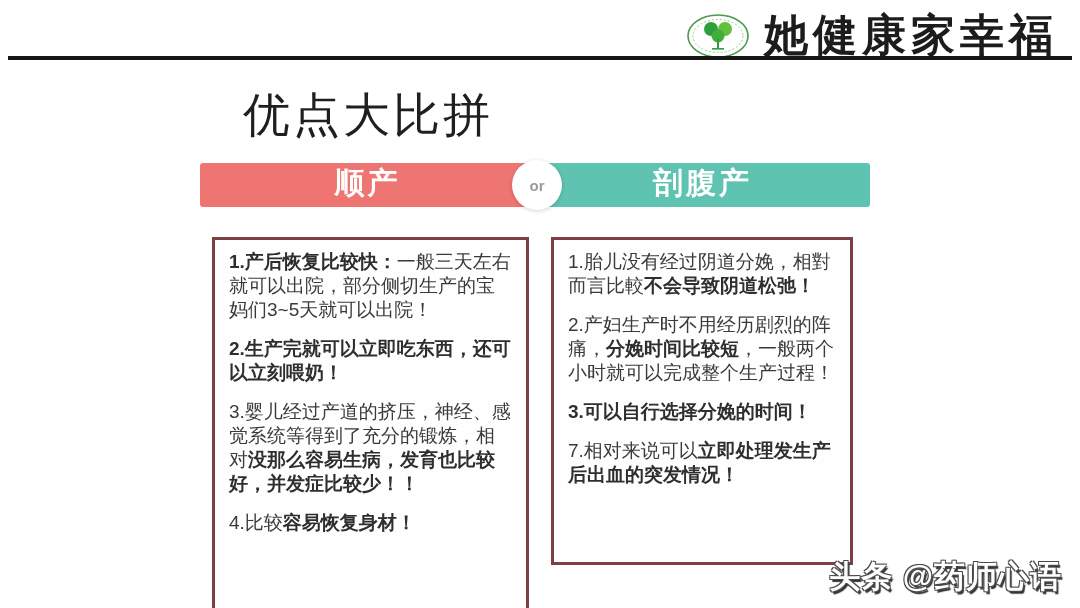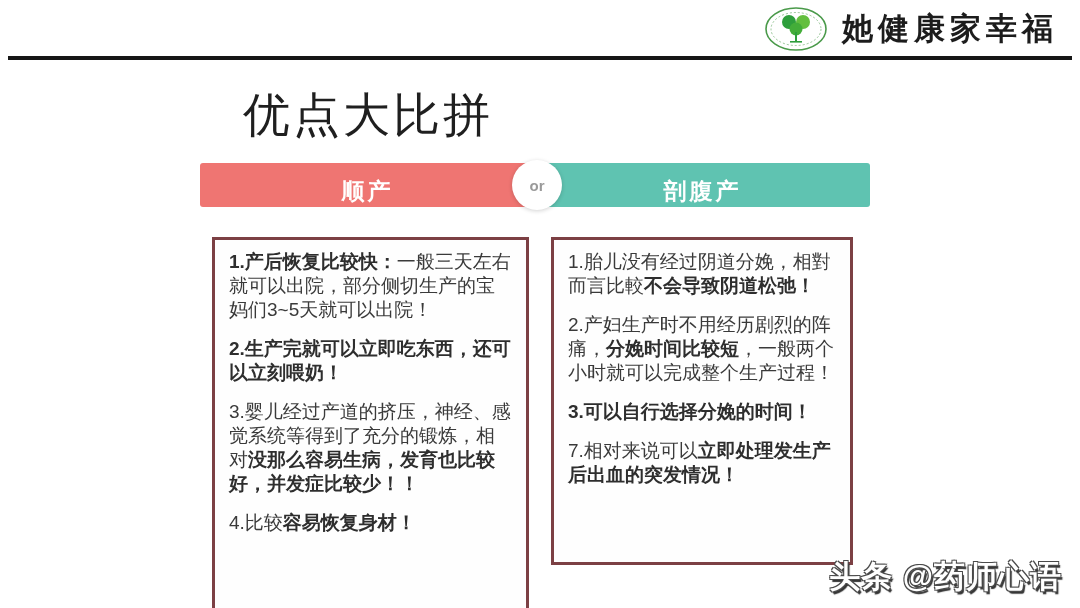--- a/index.html
+++ b/index.html
@@ -13,21 +13,21 @@
 
   
   .brand-row{
     position:absolute; top:6px; right:22px;
     display:flex; align-items:center; gap:14px;
   }
   .logo{ width:64px; height:46px; display:inline-block; }
   .brand-text{
     font-family:"Liberation Serif","DejaVu Serif",serif;
     font-weight:700;
-    font-size:31px;
+    font-size:44px;
     letter-spacing:5px;
     color:#1c1c1c;
     white-space:nowrap;
   }
   .top-rule{
     position:absolute; left:8px; right:8px; top:56px;
     height:4px; background:#161616;
   }
 
   
@@ -44,24 +44,24 @@
 
   
   .versus-bar{
     position:absolute; left:200px; top:163px;
     width:670px; height:44px;
     display:flex;
     border-radius:3px;
   }
   .vs-half{
     flex:1;
-    display:flex; align-items:flex-end; justify-content:center;
+    display:flex; align-items:flex-start; justify-content:center;
     color:#ffffff;
     font-weight:700;
-    font-size:23px;
+    font-size:30px;
     letter-spacing:3px;
   }
   .vs-left{ border-radius:3px 0 0 3px; }
   .vs-right{ border-radius:0 3px 3px 0; }
   .or-circle{
     position:absolute; left:312px; top:-3px;
     width:50px; height:50px;
     background:#ffffff;
     border-radius:50%;
     box-shadow:0 1px 4px rgba(0,0,0,0.18);

